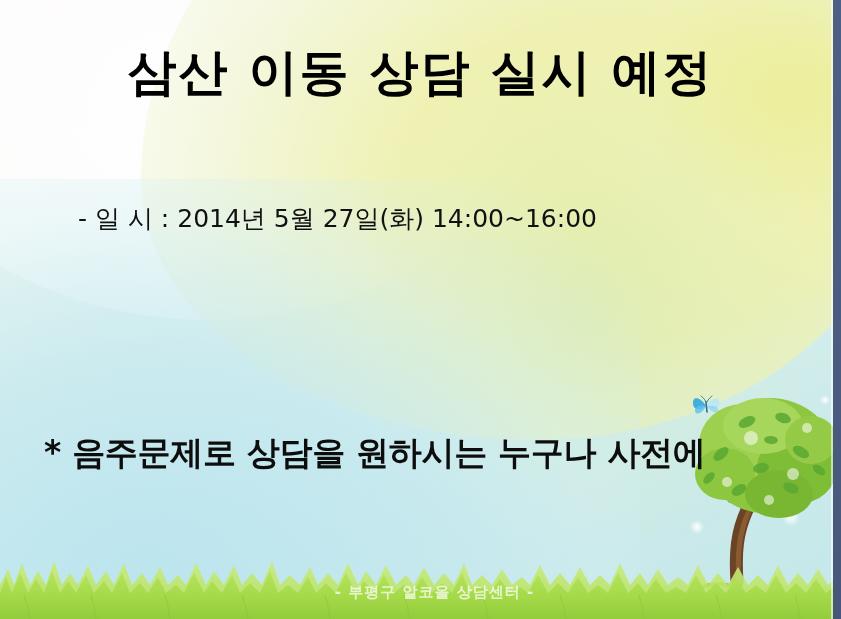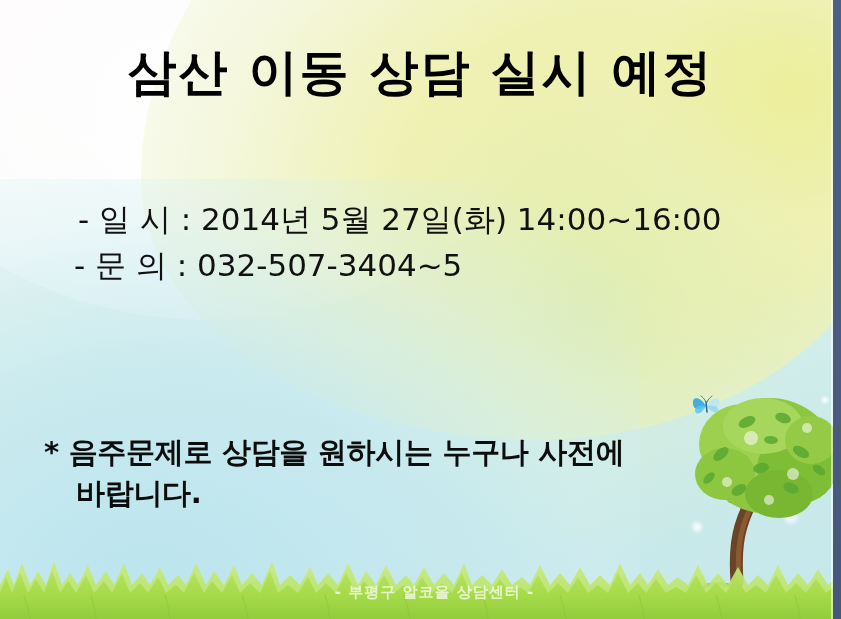--- a/index.html
+++ b/index.html
@@ -161,37 +161,37 @@
   }
 
   .info-block {
     position: absolute;
     left: 74px;
     top: 196px;
     width: 720px;
   }
   .info-line {
     font-family: "DejaVu Sans", "Liberation Sans", sans-serif;
-    font-size: 31px;
+    font-size: 25px;
     font-weight: normal;
     color: #111111;
     line-height: 46px;
     white-space: nowrap;
   }
   .info-line.indent { margin-left: 4px; }
 
   .note-block {
     position: absolute;
     left: 44px;
     top: 432px;
     width: 700px;
   }
   .note-line {
     font-family: "DejaVu Sans", "Liberation Sans", sans-serif;
-    font-size: 29px;
+    font-size: 33px;
     font-weight: bold;
     color: #0d0d0d;
     line-height: 41px;
     letter-spacing: -0.3px;
     white-space: nowrap;
   }
   .note-line.sub { padding-left: 32px; }
 
   .footer {
     position: absolute;
@@ -311,26 +311,24 @@
         <path d="M722 64 C720 52 718 46 716 40"></path>
         <path d="M800 64 C799 52 797 46 795 40"></path>
       </g>
     </svg>
   </div>
 
   <div class="title">삼산 이동 상담 실시 예정</div>
 
   <div class="info-block">
     <div class="info-line indent">- 일 시 : 2014년 5월 27일(화) 14:00~16:00</div>
-    <div class="info-line">- 문 의 : 032-507-3404~5</div>
   </div>
 
   <div class="note-block">
     <div class="note-line">* 음주문제로 상담을 원하시는 누구나 사전에</div>
-    <div class="note-line sub">바랍니다.</div>
   </div>
 
   <div class="footer">- 부평구 알코올 상담센터 -</div>
 
   <div class="right-border-inner"></div>
   <div class="right-border"></div>
 
 </div>
 
 </body></html>

